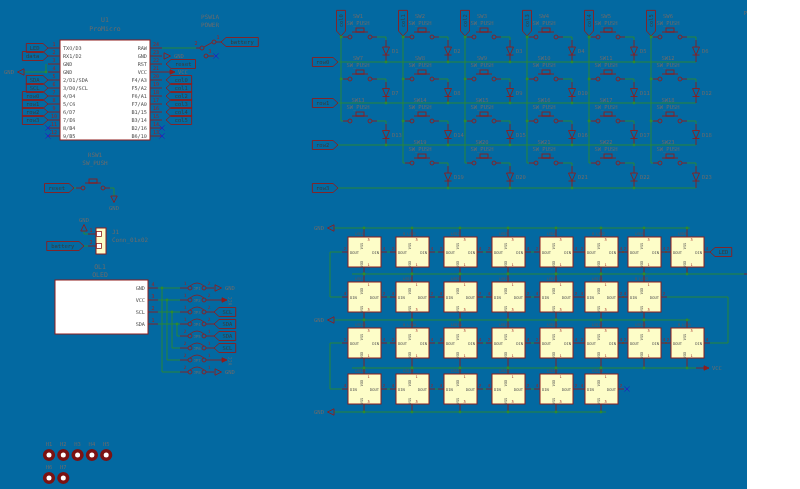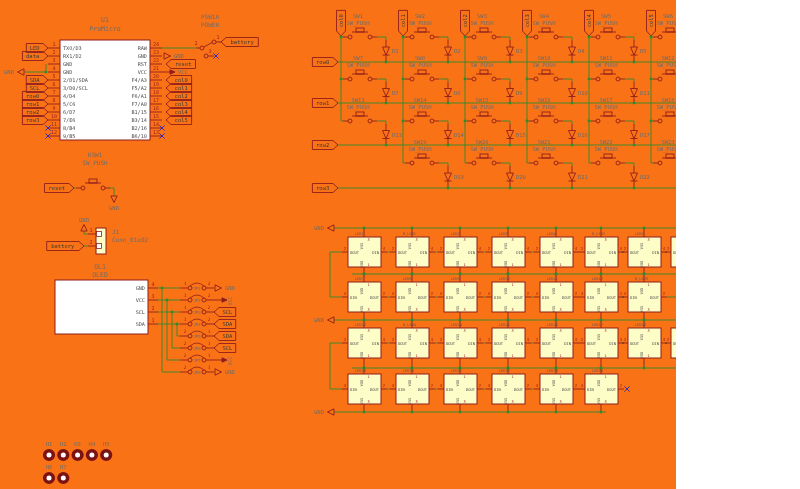--- a/index.html
+++ b/index.html
@@ -1,16 +1,16 @@
 <!DOCTYPE html>
 <html><head>
 <meta charset="utf-8">
 <style>
   html,body{margin:0;padding:0;background:#ffffff;}
-  .page{position:relative;width:676px;height:489px;background:#f97316;overflow:hidden;
+  .page{position:relative;width:747px;height:489px;background:#0369a1;overflow:hidden;
         font-family:"DejaVu Sans Mono", monospace;}
   svg{position:absolute;left:0;top:0;}
   text{font-family:"DejaVu Sans Mono", monospace;}
 </style>
 </head>
 <body>
 
 <div class="page">
   <svg id="canvas" width="800" height="489" viewBox="0 0 800 489">
       <rect x="60" y="40" width="90" height="100" fill="#ffffff" stroke="#8f1d1d" stroke-width="1"></rect>

